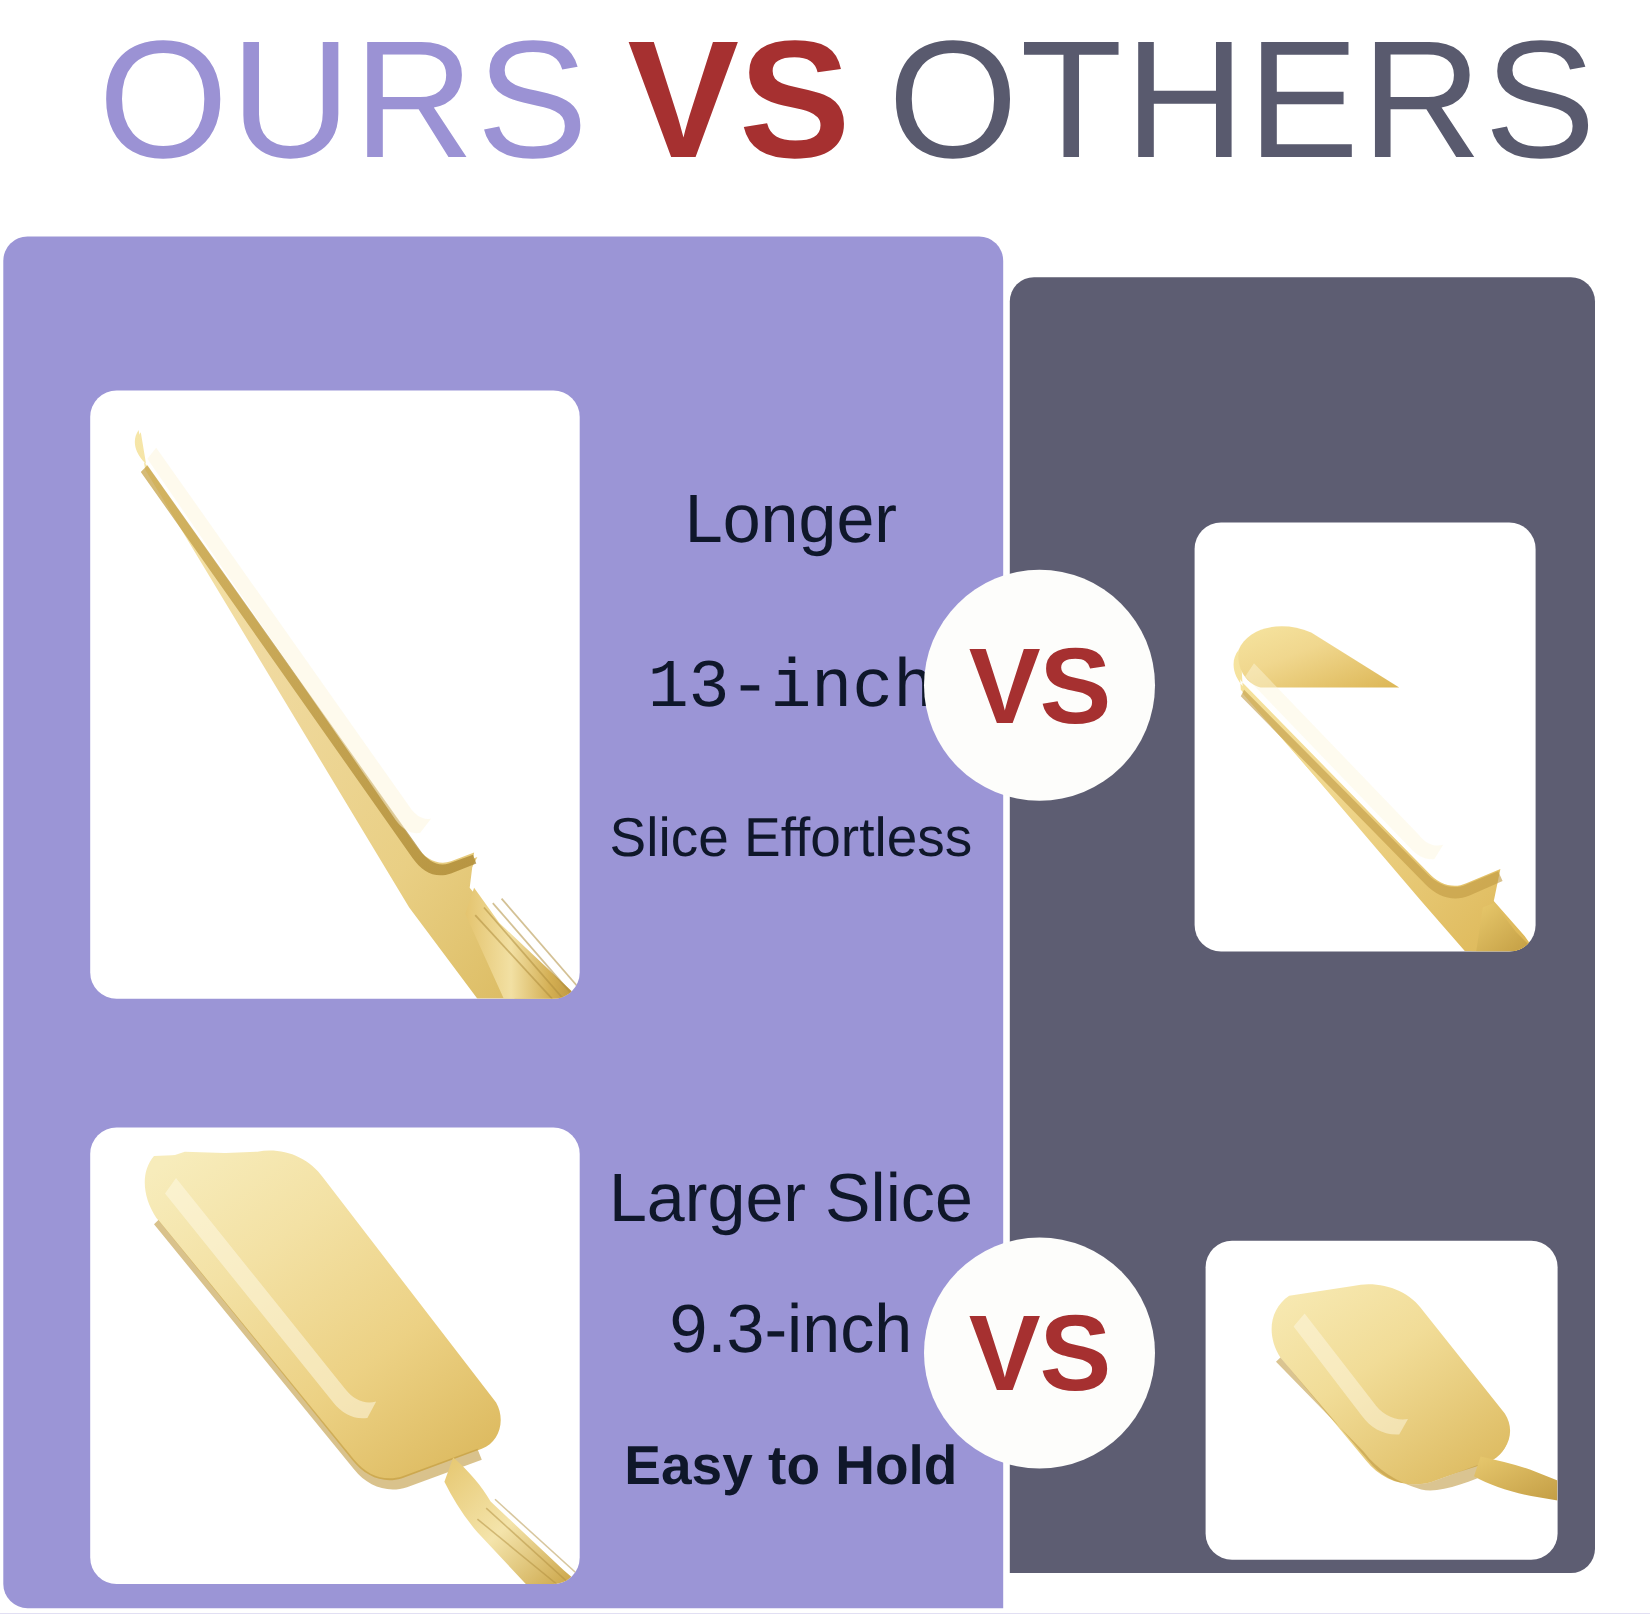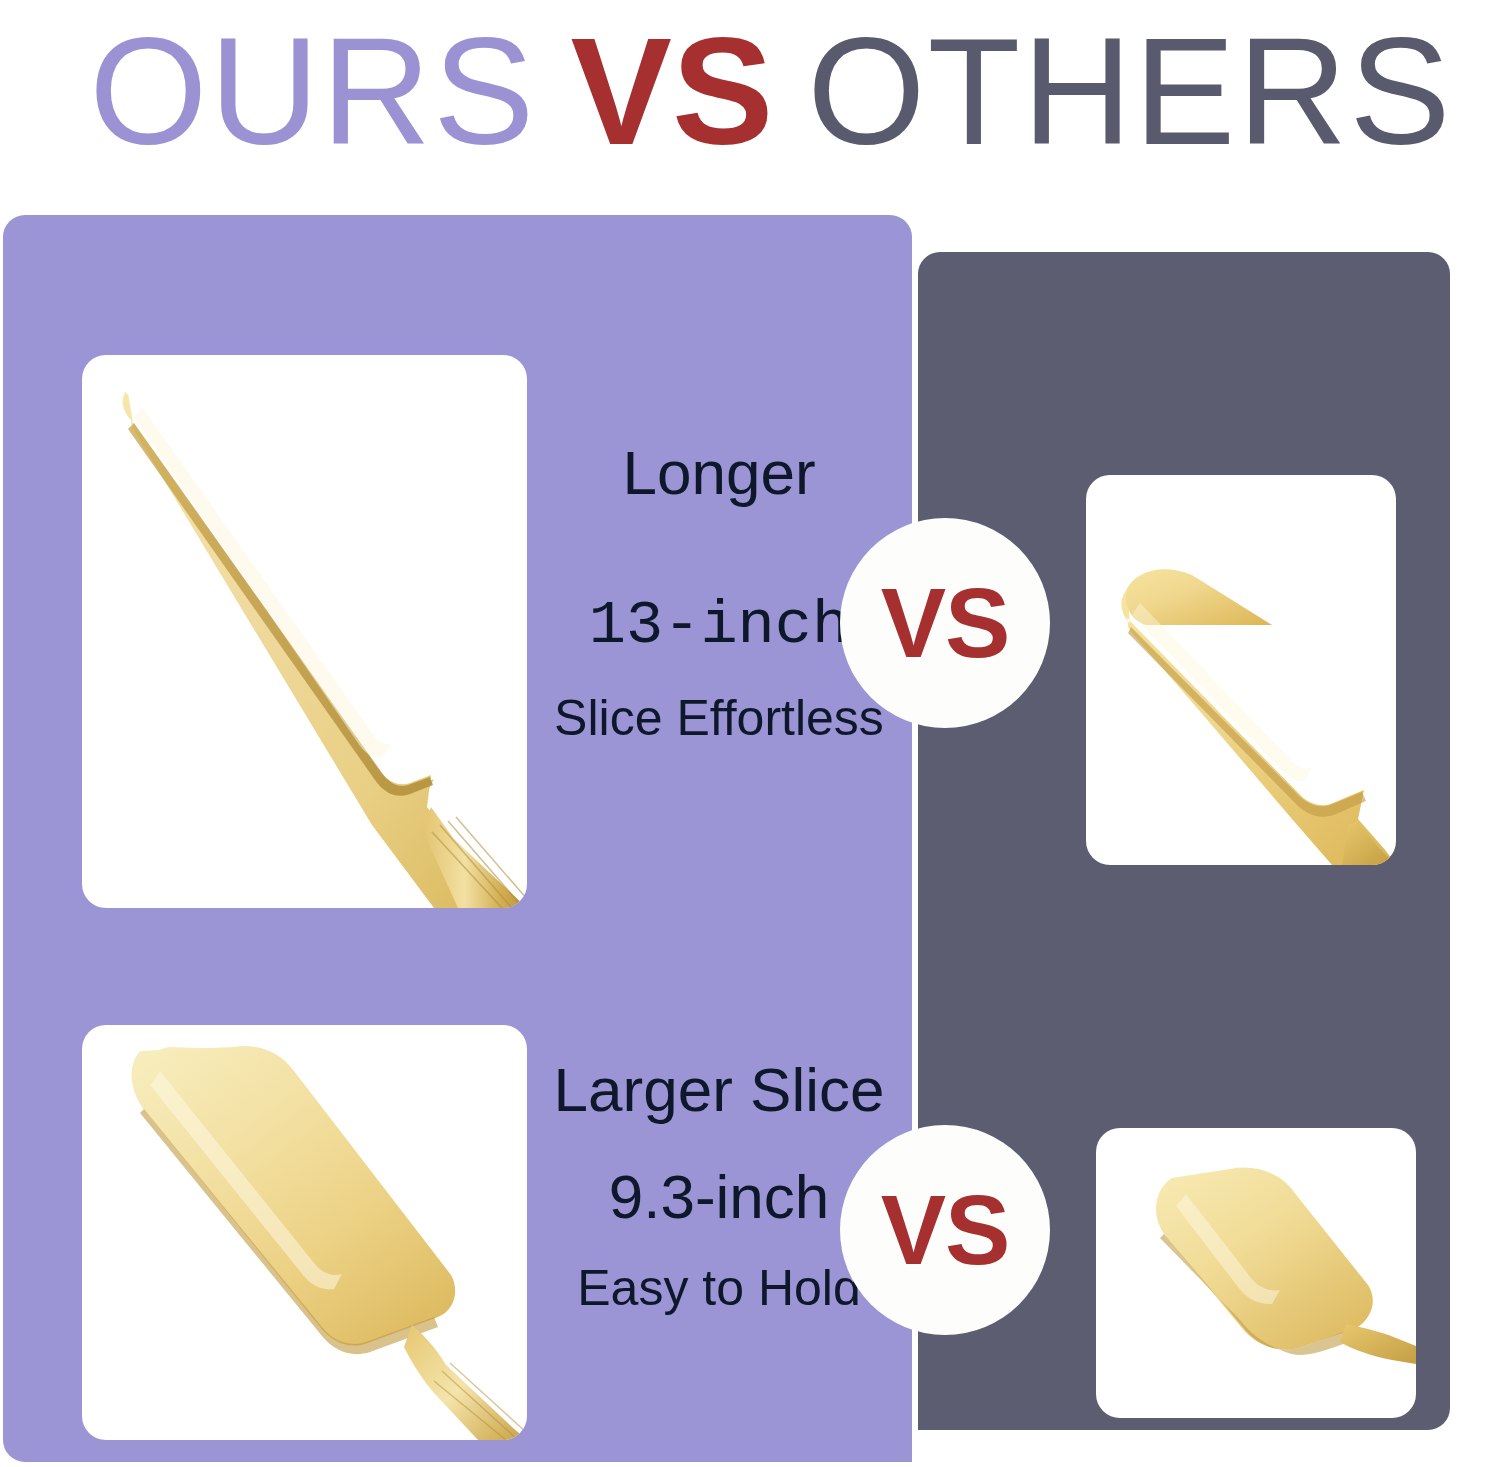--- a/index.html
+++ b/index.html
@@ -46,24 +46,24 @@
 
   
   .feature{
     position:absolute;color:#0f172a;text-align:center;
   }
   .f-title{font-size:62px;line-height:1.12;font-weight:400;}
   .f-size {font-size:62px;line-height:1.12;font-weight:400;}
   .f-sub  {font-size:50px;line-height:1.12;font-weight:400;}
   #feature-longer{left:528px;top:438px;width:382px;}
   #feature-longer .f-size{margin-top:84px;font-family:Liberation Mono, monospace;}
-  #feature-longer .f-sub{margin-top:29px;}
+  #feature-longer .f-sub{margin-top:72px;}
   #feature-larger{left:528px;top:1055px;width:382px;}
-  #feature-larger .f-size{margin-top:38px;}
-  #feature-larger .f-sub{margin-top:28px;}
+  #feature-larger .f-size{margin-top:50px;}
+  #feature-larger .f-sub{margin-top:60px;font-weight:bold;}
 
   
   .vs-badge{
     position:absolute;border-radius:50%;background:#fdfdfb;
     display:flex;align-items:center;justify-content:center;
     color:#a63030;font-weight:700;font-size:98px;line-height:1;
     letter-spacing:-1px;
   }
   #vs-badge-top   {left:840px;top:518px;  width:210px;height:210px;}
   #vs-badge-bottom{left:840px;top:1125px; width:210px;height:210px;}

